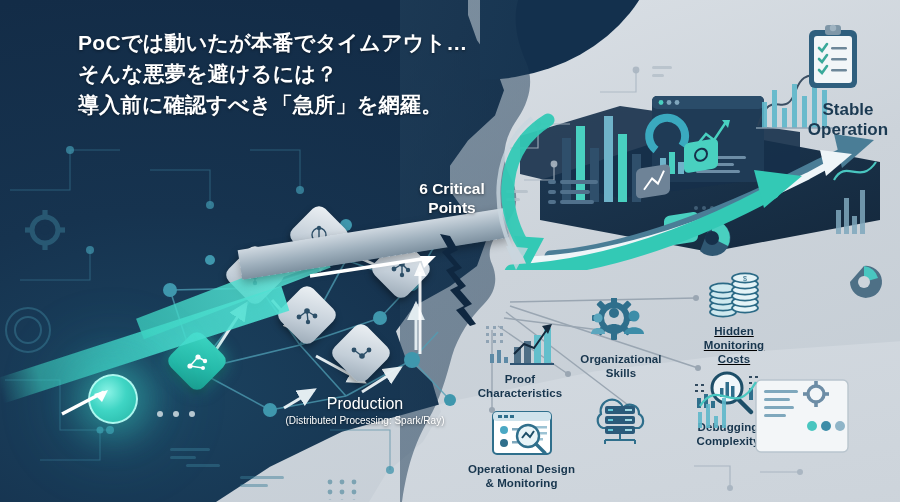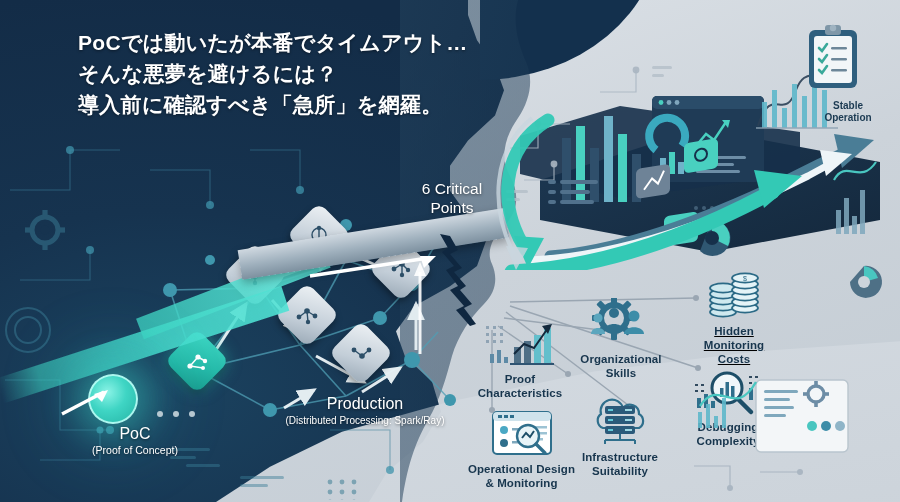--- a/index.html
+++ b/index.html
@@ -356,21 +356,21 @@
     <path d="M14,12 L8,26 L20,26 z" fill="#ffffff" opacity=".9"></path>
   </svg>
 
   <svg style="position:absolute;left:420px;top:228px;width:100px;height:110px;">
     <g fill="#0f2740">
       <path d="M30,8 L38,22 L30,26 L42,40 L34,44 L46,58 L40,62 L52,76 L44,80 L56,96
                L50,98 L36,82 L44,78 L30,62 L38,58 L26,42 L34,38 L22,24 L28,20 L20,6 z"></path>
     </g>
   </svg>
 
-  <div class="lbl lbl-dark" style="left:404px;top:180px;width:96px;font-size:15.5px;font-weight:normal;">
+  <div class="lbl lbl-dark" style="left:404px;top:180px;width:96px;font-size:15.5px;font-weight:bold;">
     <div>6 Critical</div>
     <div>Points</div>
   </div>
 
   <svg style="position:absolute;left:500px;top:70px;width:400px;height:200px;">
     <defs>
       <linearGradient id="slabg" x1="0" y1="0" x2="1" y2="1">
         <stop offset="0%" stop-color="#1d3954"></stop>
           <stop offset="100%" stop-color="#14283c"></stop>
       </linearGradient>
@@ -511,29 +511,25 @@
         <path d="M13,35 L16,38 L21,31"></path>
         <path d="M13,46 L16,49 L21,42"></path>
       </g>
       <g fill="#6d8799">
         <rect x="25" y="23" width="16" height="2.6" rx="1.3"></rect>
         <rect x="25" y="34" width="16" height="2.6" rx="1.3"></rect>
         <rect x="25" y="45" width="16" height="2.6" rx="1.3"></rect>
       </g>
     </svg>
   </div>
-  <div class="lbl lbl-dark" style="left:800px;top:100px;width:96px;font-size:10px;font-weight:bold;color:#1b3a52;text-shadow:none;">
+  <div class="lbl lbl-dark" style="left:800px;top:100px;width:96px;font-size:17px;font-weight:bold;color:#1b3a52;text-shadow:none;">
     <div>Stable</div>
     <div>Operation</div>
   </div>
 
-  <div class="lbl lbl-dark" style="left:58px;top:424px;width:154px;">
-    <div class="big" style="font-size:16px;">PoC</div>
-    <div style="font-size:10.5px;margin-top:1px;">(Proof of Concept)</div>
-  </div>
 
   <div class="lbl lbl-dark" style="left:264px;top:394px;width:202px;">
     <div class="big" style="font-size:16px;">Production</div>
     <div style="font-size:10px;margin-top:2px;">(Distributed Processing: Spark/Ray)</div>
   </div>
 
   <svg style="position:absolute;left:440px;top:240px;width:330px;height:200px;">
     <g stroke="#9aa6b2" stroke-width="1.4" fill="none">
       <path d="M52,90 L52,170"></path>
       <path d="M58,86 L128,134"></path>
@@ -677,24 +673,20 @@
               <rect x="38" y="33" width="7" height="2"></rect>
           </g>
         </g>
         <g stroke="#2f6f8c" stroke-width="2" fill="none">
           <line x1="33" y1="38" x2="33" y2="44"></line>
             <line x1="18" y1="44" x2="48" y2="44"></line>
           <line x1="18" y1="44" x2="18" y2="48"></line>
             <line x1="48" y1="44" x2="48" y2="48"></line>
         </g>
       </svg>
-    </div>
-    <div class="cap">
-      <div>Infrastructure</div>
-      <div>Suitability</div>
     </div>
   </div>
 
   <div class="cp" style="left:678px;top:272px;text-decoration:underline;">
     <div class="icon">
       <svg width="66" height="50" viewBox="0 0 66 50">
         <g stroke="#2b6a86" stroke-width="1.8" fill="#cfe9ef">
           <ellipse cx="22" cy="42" rx="13" ry="4.6"></ellipse>
             <ellipse cx="22" cy="36" rx="13" ry="4.6"></ellipse>
           <ellipse cx="22" cy="30" rx="13" ry="4.6"></ellipse>

